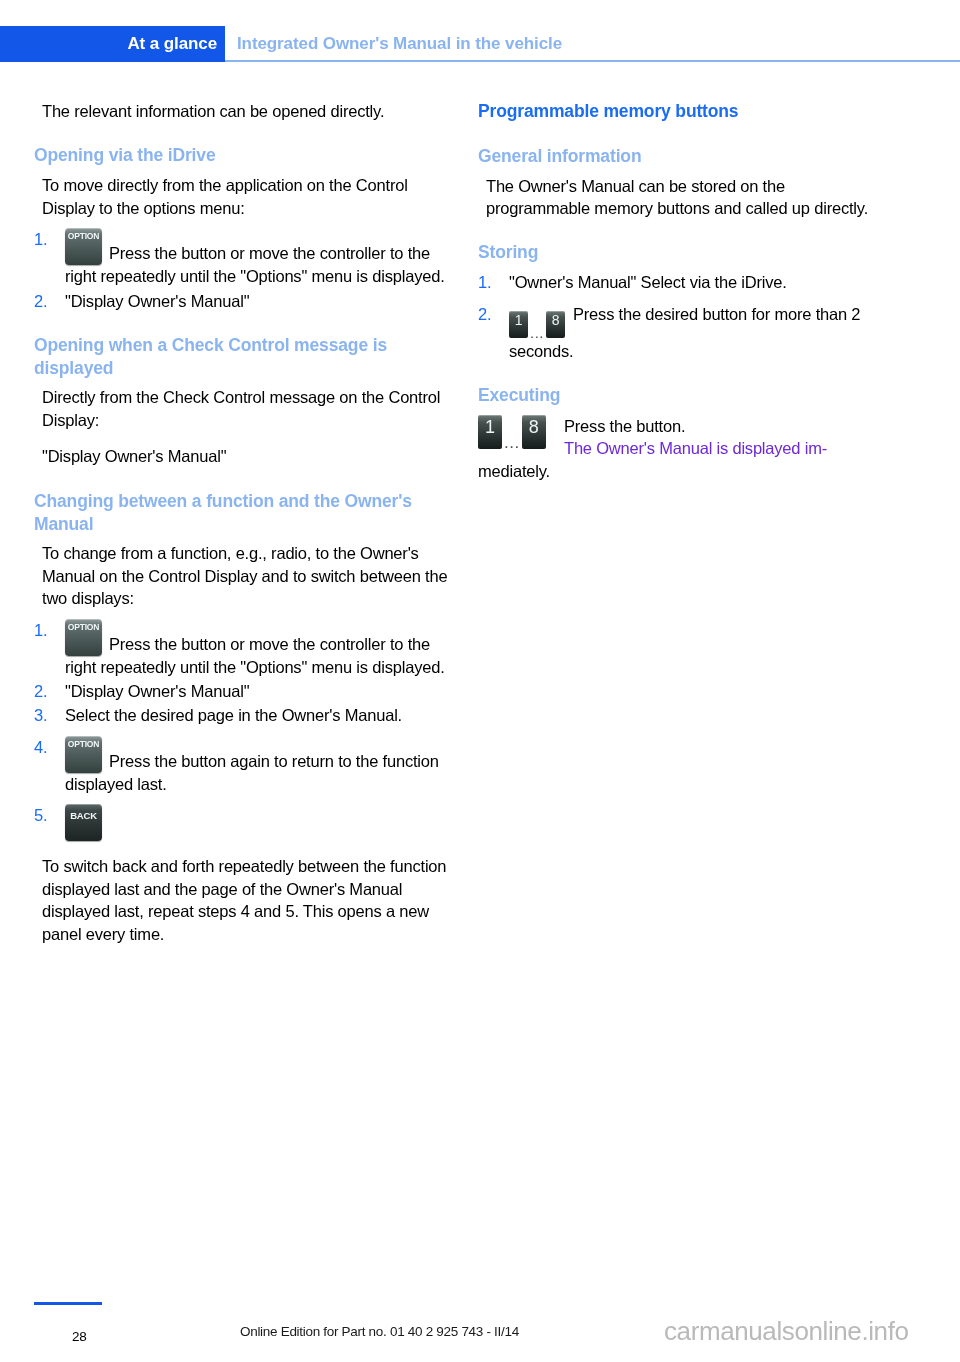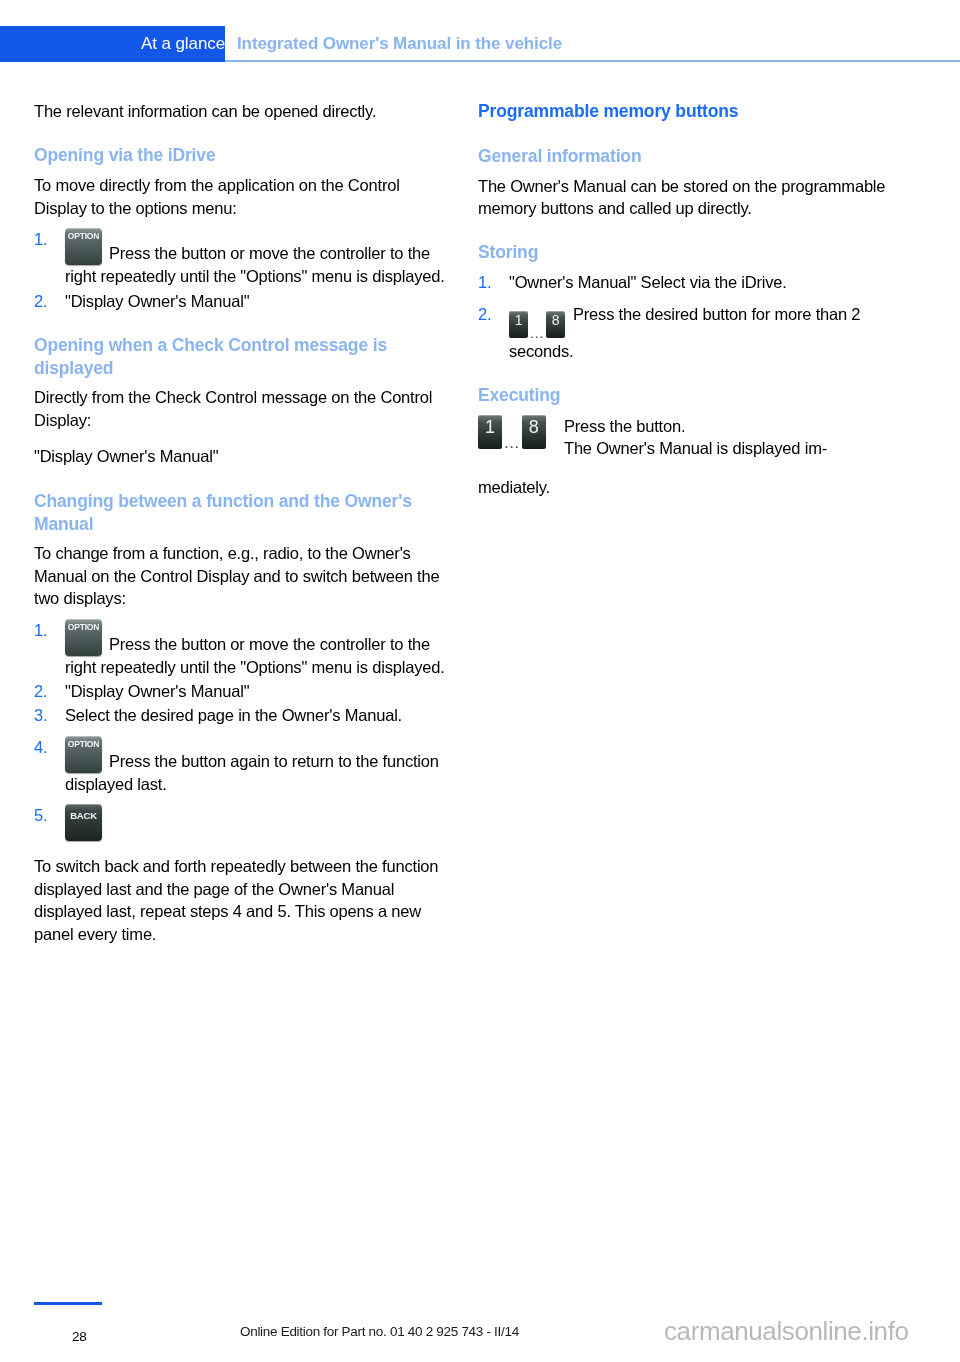--- a/index.html
+++ b/index.html
@@ -27,25 +27,25 @@
     position: absolute;
     left: 0;
     top: 0;
     width: 225px;
     height: 36px;
     background: #1257e8;
     box-sizing: border-box;
   }
   .header-tab-label {
     position: absolute;
-    right: 0;
+    right: 8px;
     top: 8px;
     color: #ffffff;
     font-size: 17px;
-    font-weight: normal;
+    font-weight: bold;
     letter-spacing: -0.1px;
     white-space: nowrap;
     margin-left: 12px;
   }
   .header-section {
     position: absolute;
     left: 237px;
     top: 8px;
     color: #8ab4f0;
     font-size: 17px;
@@ -83,21 +83,21 @@
     margin: 22px 0 7px 0;
     font-size: 17.5px;
     font-weight: bold;
     color: #8ab4f0;
     line-height: 1.30;
     letter-spacing: -0.15px;
   }
   h2.sub-title.first { }
 
   p.body {
-    margin: 0 0 4px 0;
+    margin: 0 0 4px 8px;
     font-size: 16.5px;
     color: #000000;
     line-height: 1.36;
     letter-spacing: -0.2px;
   }
   p.body.gap { margin-top: 14px; }
 
   
   ol.steps {
     margin: 2px 0 0 0;
@@ -203,25 +203,25 @@
     top: 0;
   }
   .exec-line1 {
     margin: 0 0 0 86px;
     font-size: 16.5px;
     line-height: 1.36;
     letter-spacing: -0.2px;
     color: #000;
   }
   .exec-line2 {
-    margin: 0 0 16px 86px;
-    font-size: 16.5px;
-    line-height: 1.36;
-    letter-spacing: -0.2px;
-    color: #000000;
+    margin: 0 0 0 86px;
+    font-size: 16.5px;
+    line-height: 1.36;
+    letter-spacing: -0.2px;
+    color: #6d28d9;
   }
   .exec-line3 {
     margin: 0;
     font-size: 16.5px;
     line-height: 1.36;
     letter-spacing: -0.2px;
     color: #000;
   }
 
   

